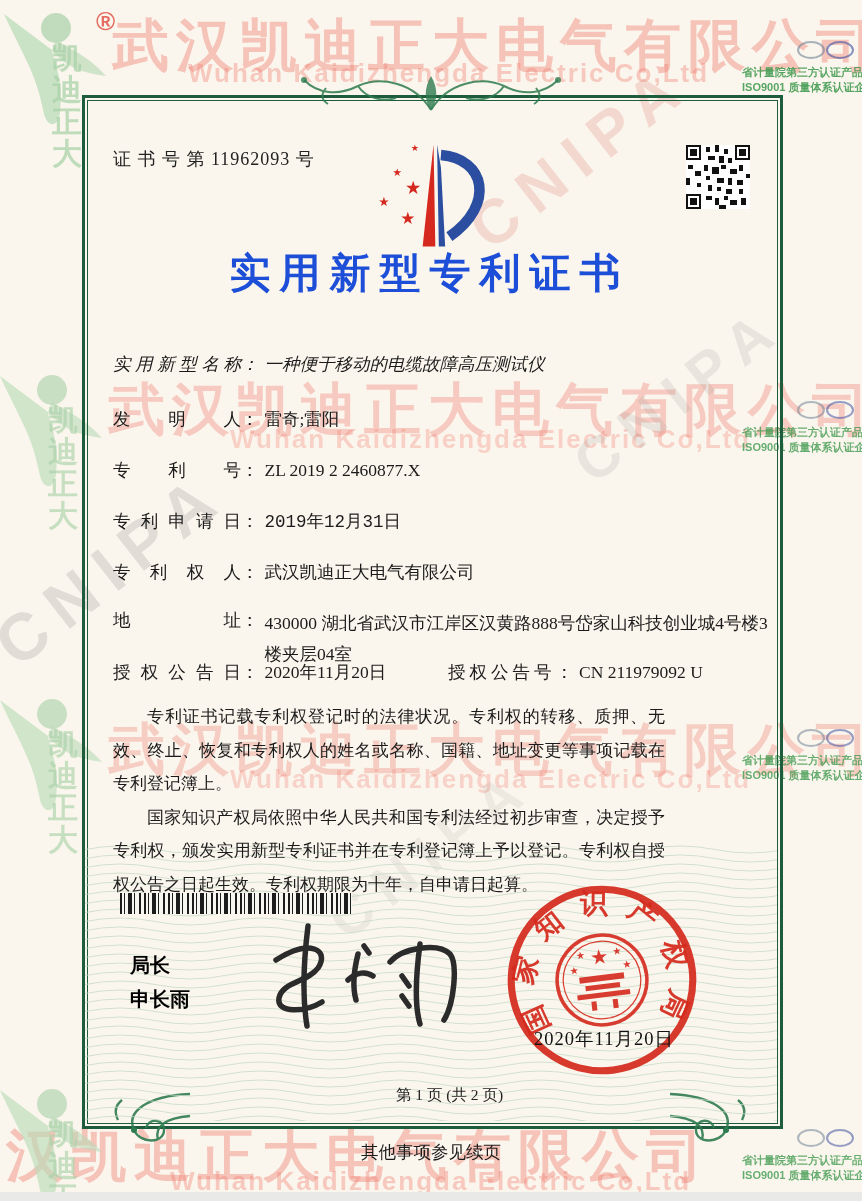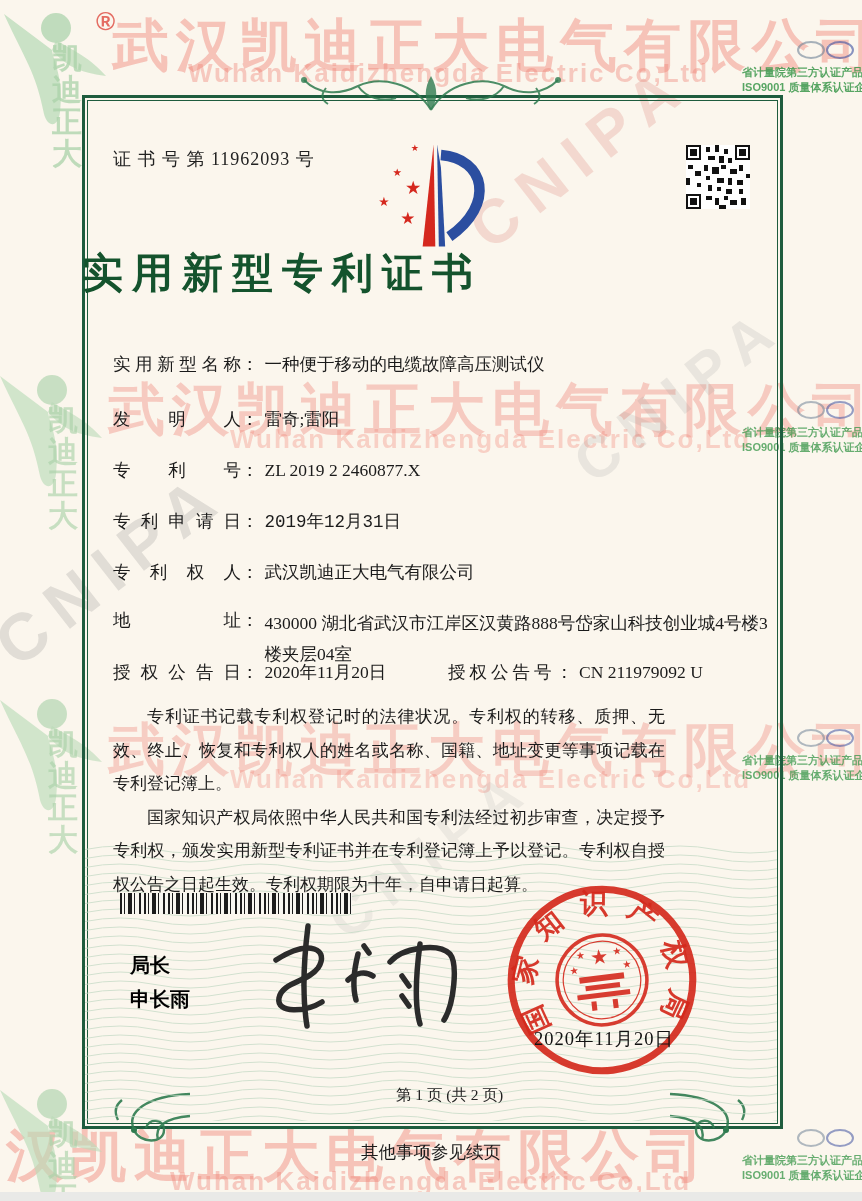--- a/index.html
+++ b/index.html
@@ -24,22 +24,22 @@
   .badge-ovals{margin-left:55px;margin-bottom:1px;}
 
   
   .frame{left:82px;top:95px;width:695px;height:1028px;border:3px solid #1e5c3e;z-index:2;}
   .frame-inner{position:absolute;left:2px;top:2px;right:2px;bottom:2px;border:1px solid #1e5c3e;}
   .ornament{z-index:3;}
 
   
   .content{z-index:5;}
   .cert-no{left:113px;top:147px;font-size:18px;letter-spacing:1px;color:#222;}
-  .title{left:82px;top:246px;width:695px;text-align:left;font-size:41px;font-weight:bold;
-         letter-spacing:9px;color:#14532d;}
+  .title{left:82px;top:246px;width:695px;text-align:center;font-size:41px;font-weight:bold;
+         letter-spacing:9px;color:#1d4ed8;}
   .frow{left:113px;font-size:17.5px;color:#1b1b1b;white-space:nowrap;}
   .flabel{display:inline-block;width:128px;text-align:justify;text-align-last:justify;vertical-align:top;}
   .fvalue{margin-left:6px;}
   .fwrap{display:inline-block;width:505px;white-space:normal;line-height:31px;vertical-align:top;}
   .body-par{left:113px;top:700px;width:552px;font-size:17px;line-height:33.5px;color:#1b1b1b;text-align:justify;}
   .body-par p{margin:0;text-indent:2em;}
   .guilloche{left:85px;top:845px;z-index:3;}
   .barcode{left:120px;top:893px;width:232px;height:21px;z-index:5;
     background:repeating-linear-gradient(90deg,#1c1c1c 0 2px,#f8f6f0 2px 4px,#1c1c1c 4px 5px,
       #f8f6f0 5px 8px,#1c1c1c 8px 12px,#f8f6f0 12px 14px,#1c1c1c 14px 15px,#f8f6f0 15px 19px,
@@ -261,21 +261,21 @@
         <rect x="13" y="24" width="2" height="3"></rect>
         <rect x="17" y="23" width="2" height="2"></rect>
       <rect x="20" y="25" width="3" height="2"></rect>
         <rect x="25" y="24" width="2" height="3"></rect>
         <rect x="15" y="27" width="3" height="2"></rect>
     </g>
   </svg>
 
   <div class="abs content title">实用新型专利证书</div>
 
-  <div class="abs content frow" style="top:352px;">
+  <div class="abs content frow" style="top:352px;font-style:italic;">
     <span class="flabel">实用新型名称</span><span>：</span><span class="fvalue">一种便于移动的电缆故障高压测试仪</span>
   </div>
   <div class="abs content frow" style="top:407px;">
     <span class="flabel">发明人</span><span>：</span><span class="fvalue">雷奇;雷阳</span>
   </div>
   <div class="abs content frow" style="top:458px;">
     <span class="flabel">专利号</span><span>：</span><span class="fvalue">ZL 2019 2 2460877.X</span>
   </div>
   <div class="abs content frow" style="top:509px;font-family:Liberation Mono, monospace;">
     <span class="flabel">专利申请日</span><span>：</span><span class="fvalue">2019年12月31日</span>

